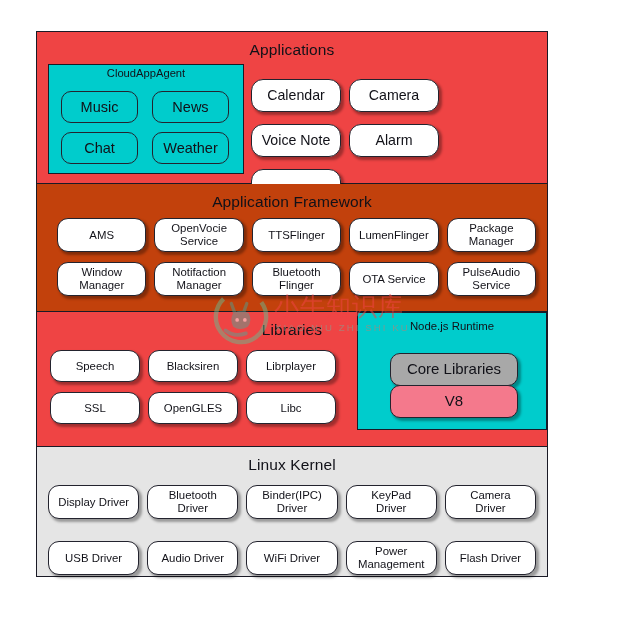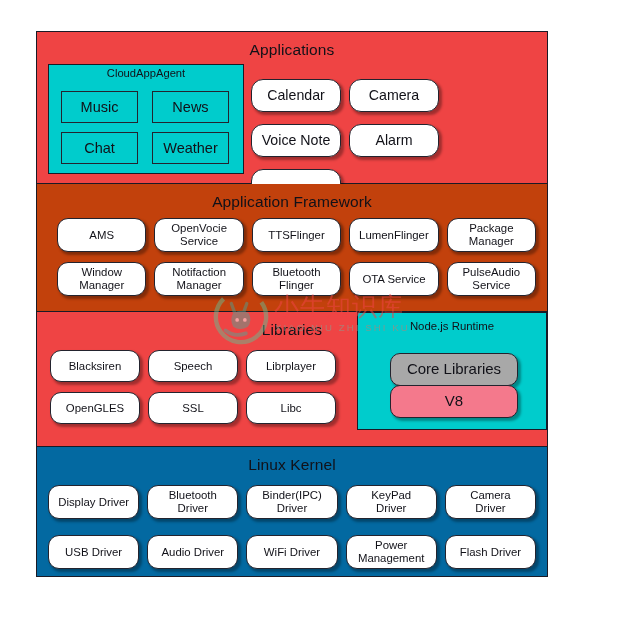--- a/index.html
+++ b/index.html
@@ -87,21 +87,21 @@
     right: 12px;
     display: flex;
     flex-wrap: wrap;
     gap: 9px 14px;
   }
   .agent-grid .node {
     width: 77px;
     height: 32px;
     background: #00cccc;
     font-size: 14.5px;
-    border-radius: 0;
+    border-radius: 10px;
     box-shadow: none;
   }
 
   #app-grid {
     position: absolute;
     left: 214px;
     top: 47px;
     right: 14px;
     display: flex;
     flex-wrap: wrap;
@@ -163,32 +163,32 @@
     left: 32px;
     width: 128px;
     height: 33px;
     font-size: 15px;
     border-radius: 10px;
   }
   #node-core-libraries { top: 28px; background: #a8a8a8; margin-top: 12px; }
   #node-v8 { top: 72px; background: #f4798c; }
 
   
-  #layer-kernel { height: 129px; background: #0369a1; }
+  #layer-kernel { height: 129px; background: #e5e5e5; }
 
   .kn-row {
     position: absolute;
     left: 11px;
     right: 11px;
     display: flex;
     gap: 8px;
   }
   .kn-row .node { flex: 1; height: 34px; }
   #kn-row-1 { top: 38px; }
-  #kn-row-2 { top: 88px; }
+  #kn-row-2 { top: 94px; }
 
   
   #watermark {
     position: absolute;
     left: 212px;
     top: 286px;
     width: 185px;
     height: 64px;
     pointer-events: none;
     z-index: 40;
@@ -272,25 +272,25 @@
       <div class="node">OTA Service</div>
       <div class="node">PulseAudio
 Service</div>
     </div>
   </div>
 
   <div class="layer" id="layer-libraries">
     <div class="layer-title">Libraries</div>
 
     <div id="lib-grid">
+      <div class="node">Speech</div>
       <div class="node">Blacksiren</div>
-      <div class="node">Speech</div>
       <div class="node">Librplayer</div>
+      <div class="node">SSL</div>
       <div class="node">OpenGLES</div>
-      <div class="node">SSL</div>
       <div class="node">Libc</div>
     </div>
 
     <div id="nodejs-runtime">
       <div class="sub-title">Node.js Runtime</div>
       <div class="node" id="node-core-libraries">Core Libraries</div>
       <div class="node" id="node-v8">V8</div>
     </div>
   </div>
 

